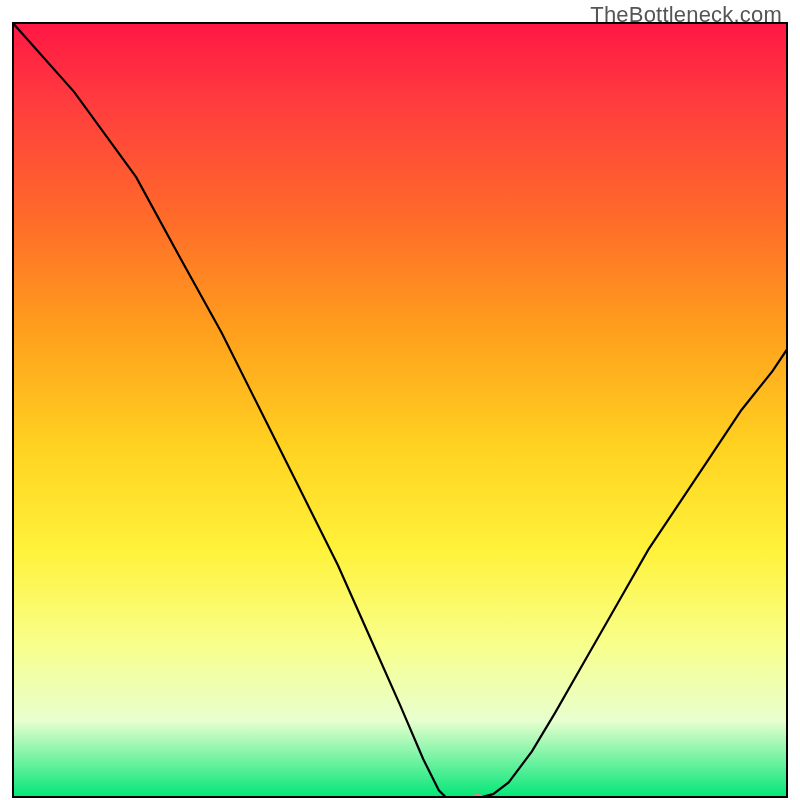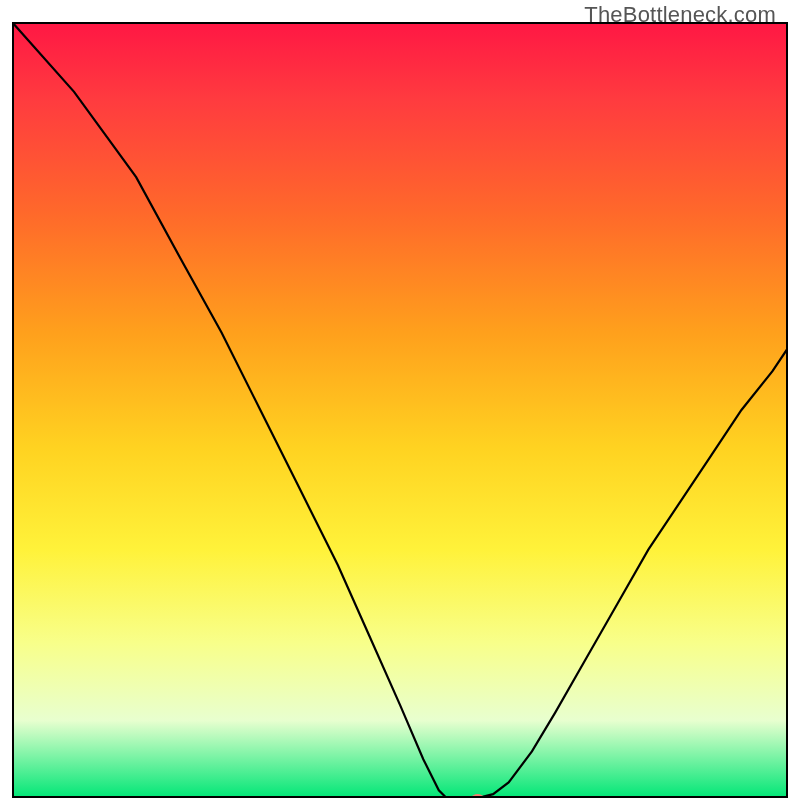--- a/index.html
+++ b/index.html
@@ -12,21 +12,21 @@
   }
   .frame {
     position: relative;
     width: 800px;
     height: 800px;
     box-sizing: border-box;
   }
   .watermark {
     position: absolute;
     top: 2px;
-    right: 24px;
+    right: 18px;
     color: #555555;
     font-size: 22px;
     font-weight: 500;
     z-index: 10;
     letter-spacing: 0.2px;
     margin-left: 41px;
   }
   svg.chart {
     position: absolute;
     top: 22px;

